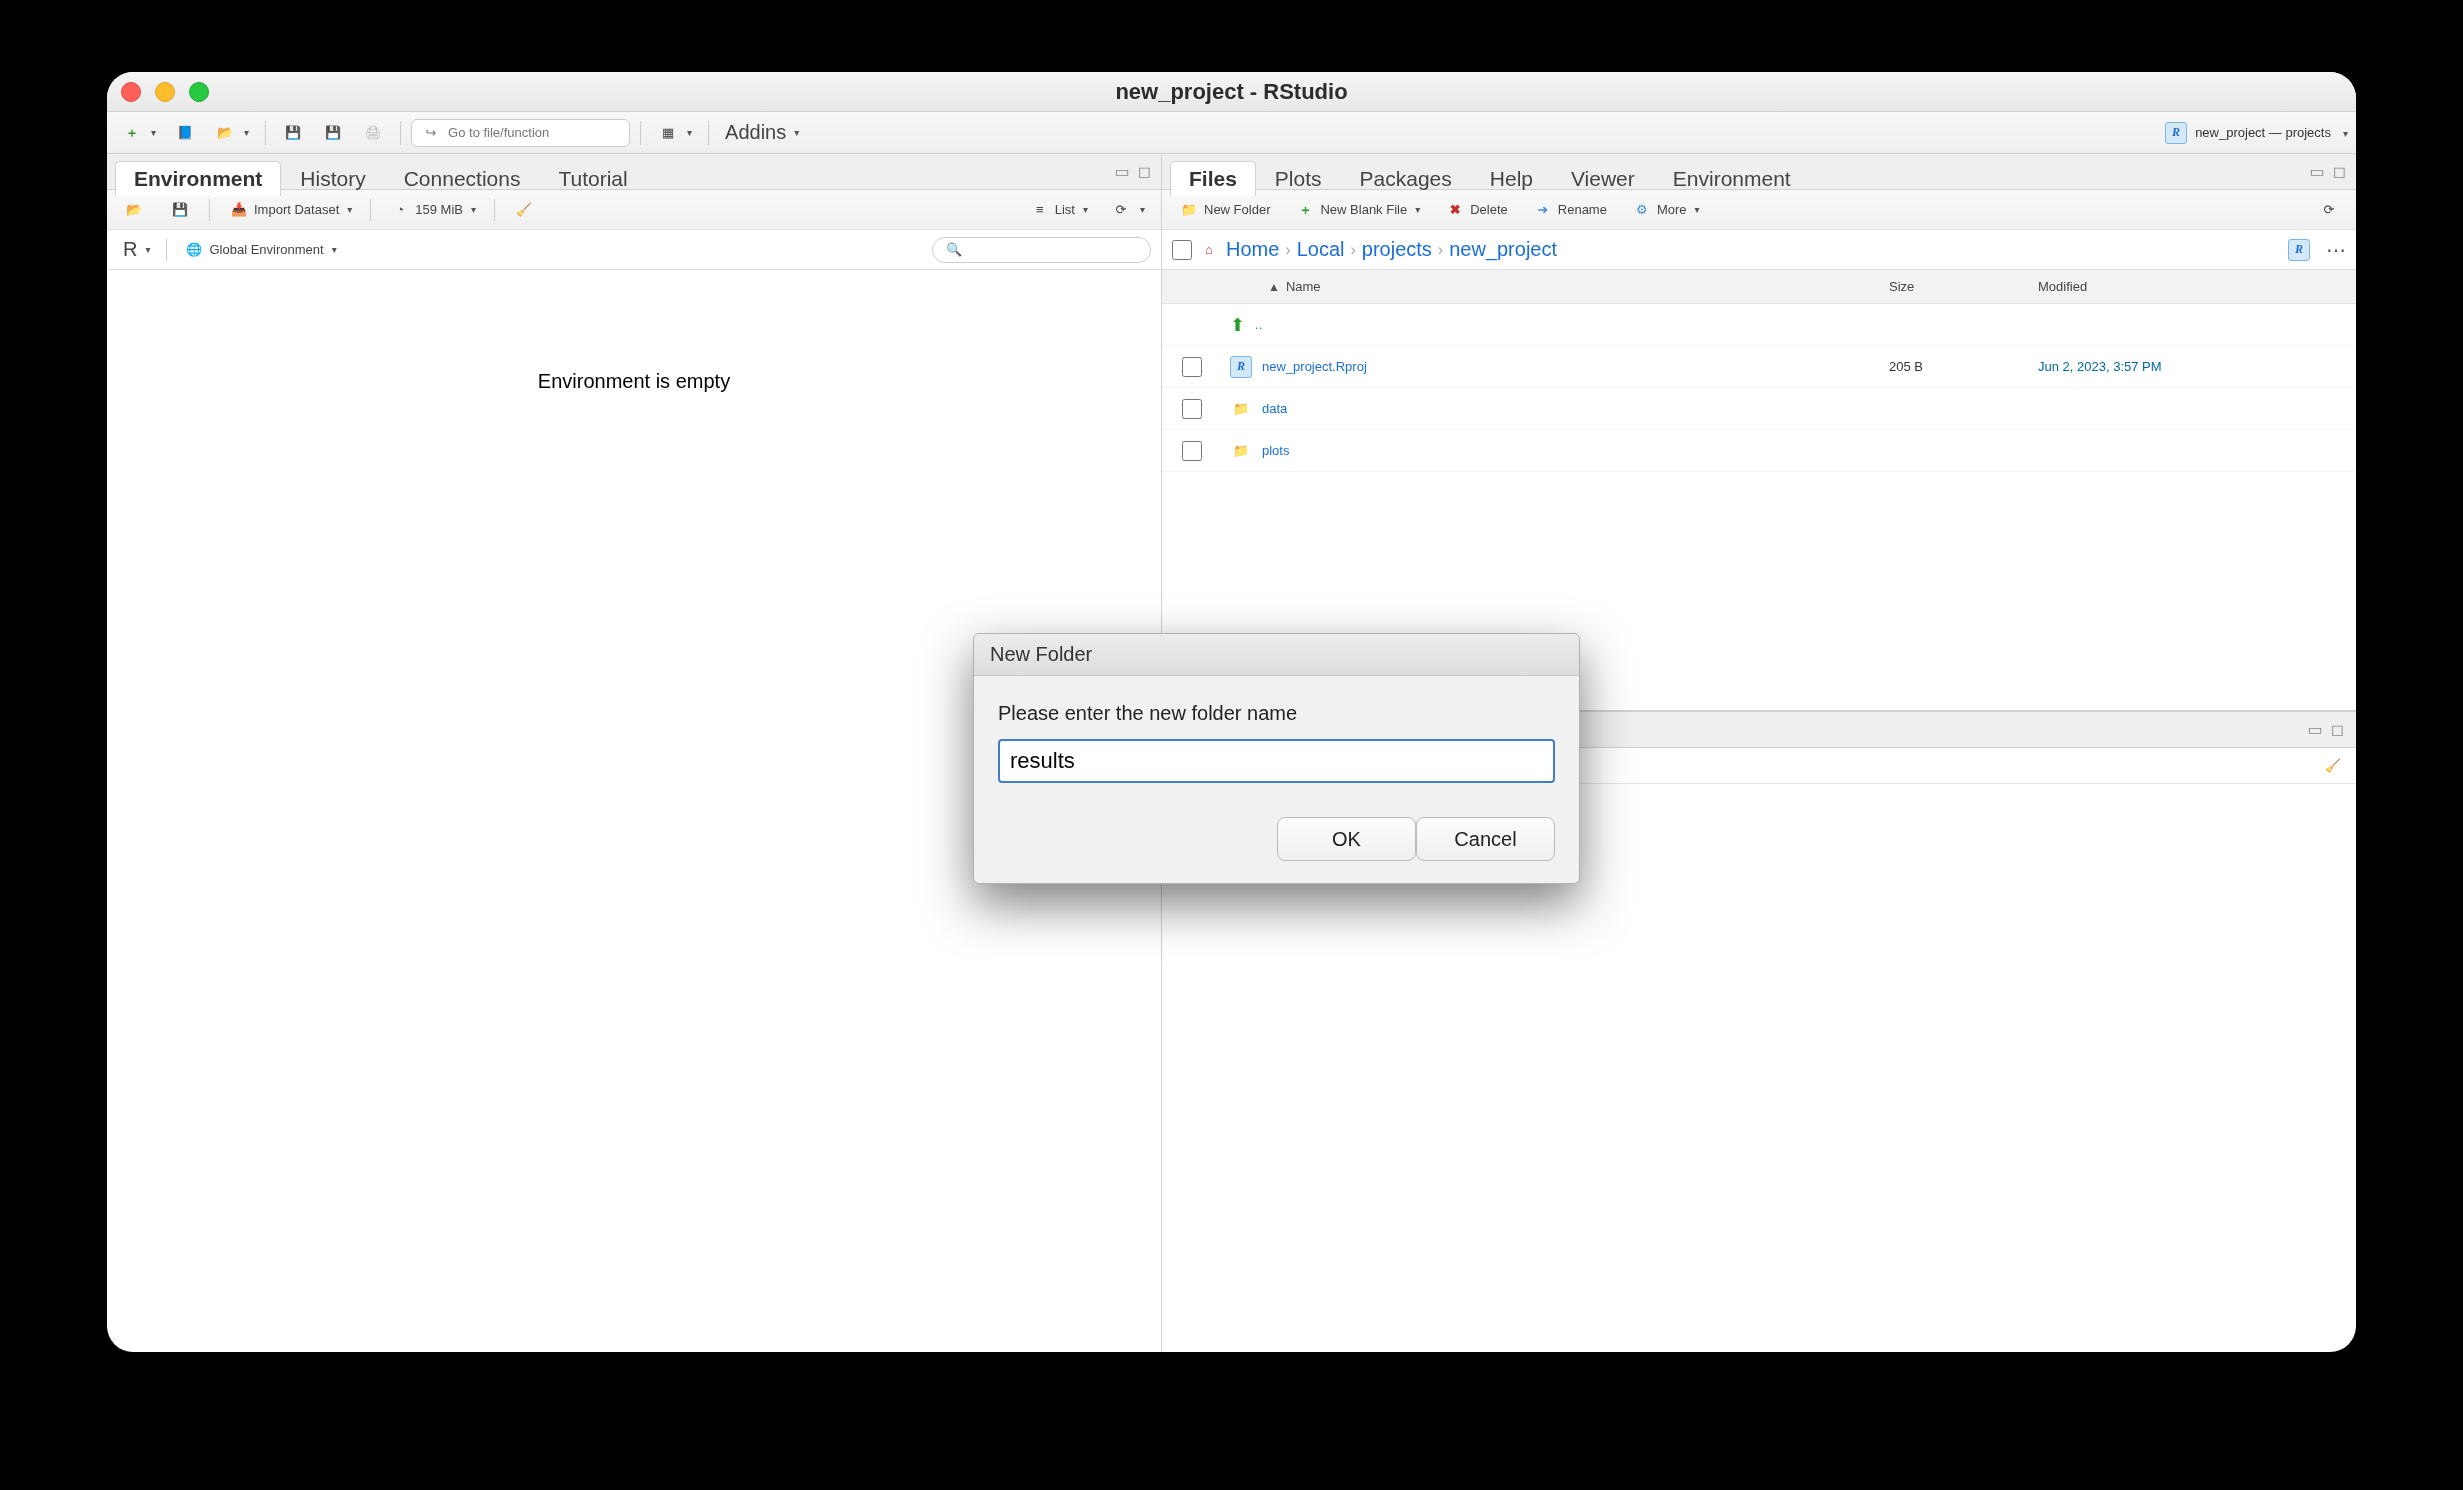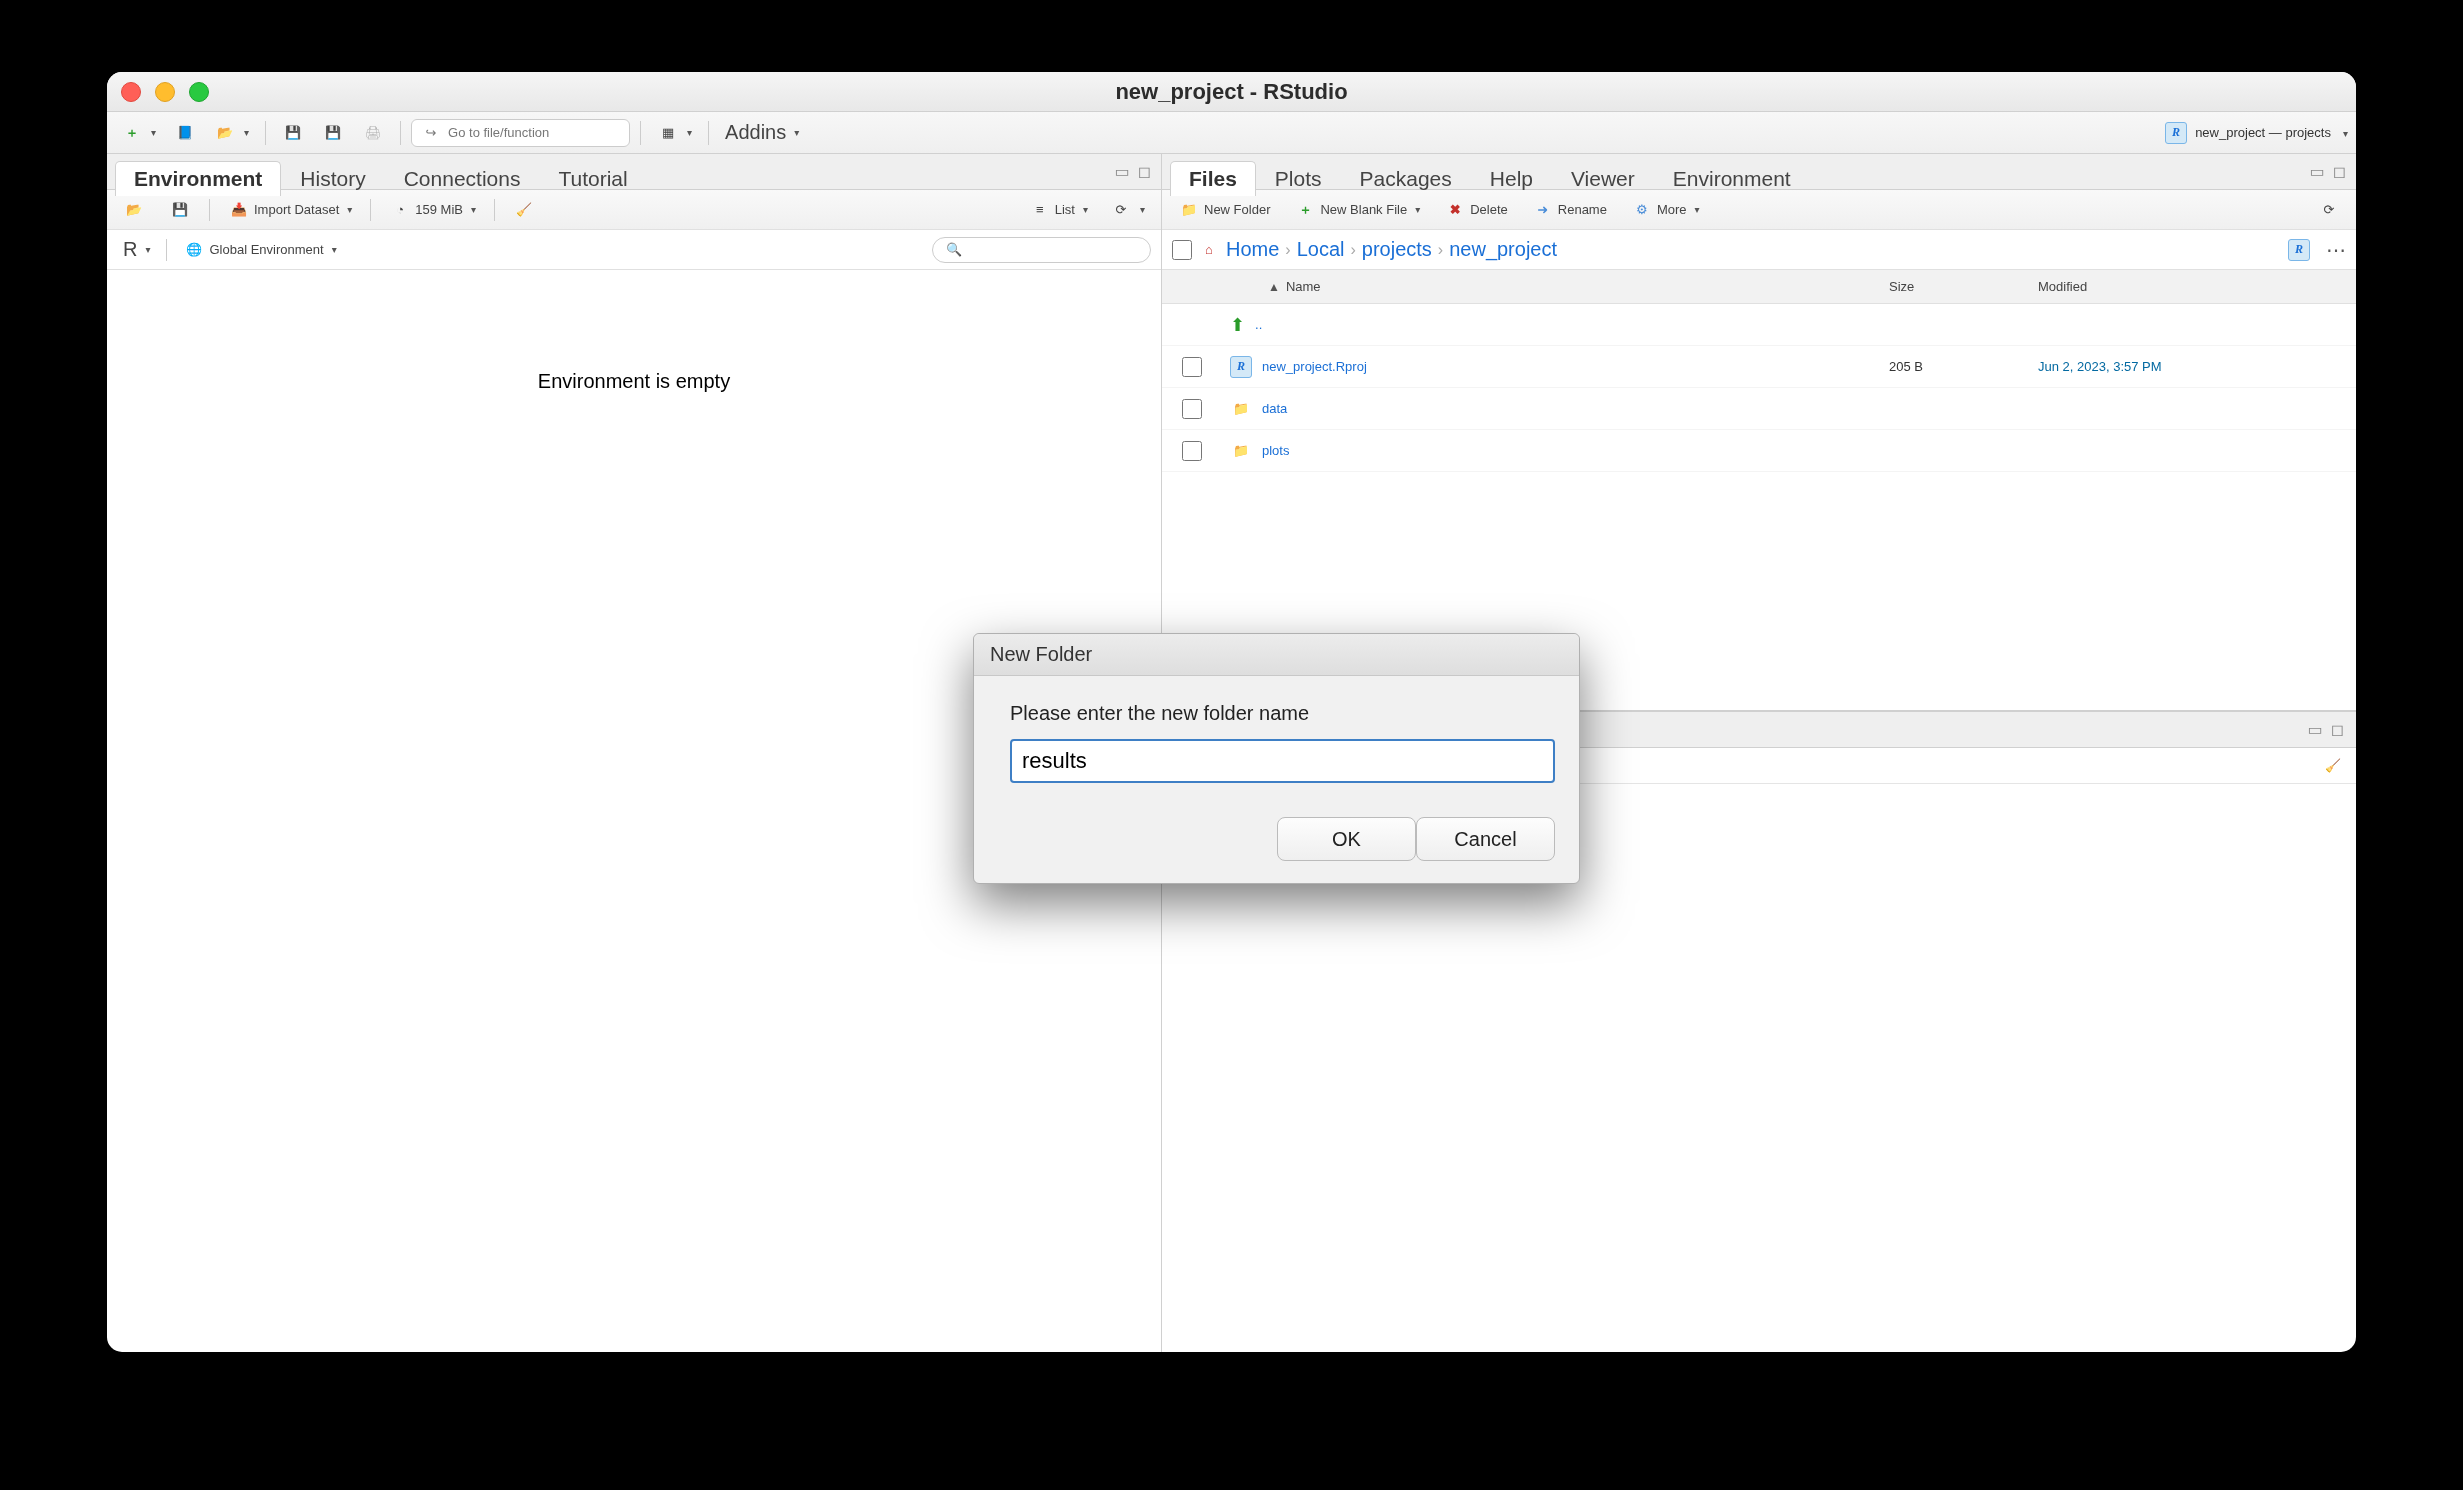--- a/index.html
+++ b/index.html
@@ -2,21 +2,21 @@
 <html><head>
 <meta charset="utf-8">
 <style>
   * { box-sizing: border-box; margin: 0; padding: 0; font-family: "Lucida Grande", "Helvetica Neue", Arial, sans-serif; font-size: 13px; }
   body { background: #000; width: 2464px; height: 1491px; position: relative; }
   .window {
     position: absolute;
     left: 107px; top: 72px;
     width: 2249px; height: 1280px;
     background: #fff;
-    border-radius: 15px;
+    border-radius: 26px;
     box-shadow: 0 30px 80px rgba(0,0,0,0.6);
     overflow: hidden;
     display: flex; flex-direction: column;
   }
   .titlebar {
     height: 40px;
     background: linear-gradient(#f5f5f5,#e8e8e8);
     border-bottom: 1px solid #d0d0d0;
     display: flex; align-items: center;
     padding: 0 14px;
@@ -134,21 +134,21 @@
     left: 866px; top:561px;
     width: 607px;
     background:#f1f1f1; border:1px solid #b0b0b0; border-radius:6px;
     box-shadow: 0 20px 50px rgba(0,0,0,0.5);
   }
   .dlg-title {
     height:42px; background:linear-gradient(#ececec,#dedede);
     border-bottom:1px solid #c8c8c8; border-radius:6px 6px 0 0;
     display:flex; align-items:center; padding:0 16px; color:#333; font-size:20px;
   }
-  .dlg-body { padding: 26px 24px 20px 36px; }
+  .dlg-body { padding: 26px 24px 20px 24px; }
   .dlg-label { color:#222; font-size:20px; margin-bottom:14px; }
   .dlg-input {
     width:100%; height:44px; border:2px solid #3e7fc5; border-radius:4px;
     font-size:22px; padding:0 10px; outline:none;
   }
   .dlg-buttons { display:flex; justify-content:flex-end; padding: 14px 24px 22px 24px; }
   .btn {
     min-width:139px; height:44px; border:1px solid #bbb; border-radius:8px;
     background:linear-gradient(#fdfdfd,#efefef); font-size:20px; color:#222;
     display:flex; align-items:center; justify-content:center; cursor:pointer;

